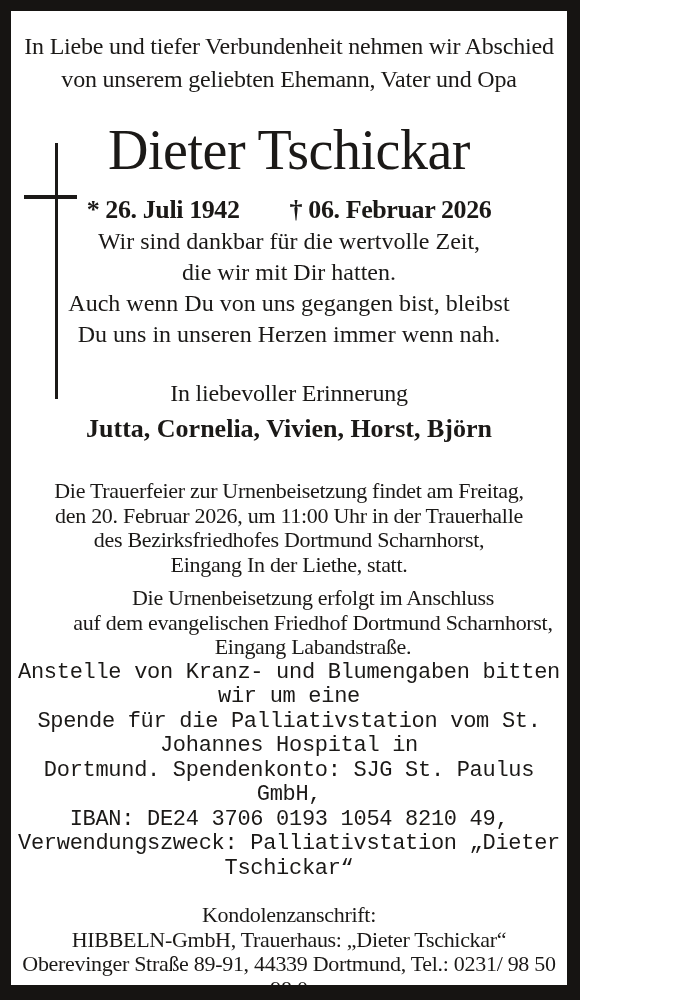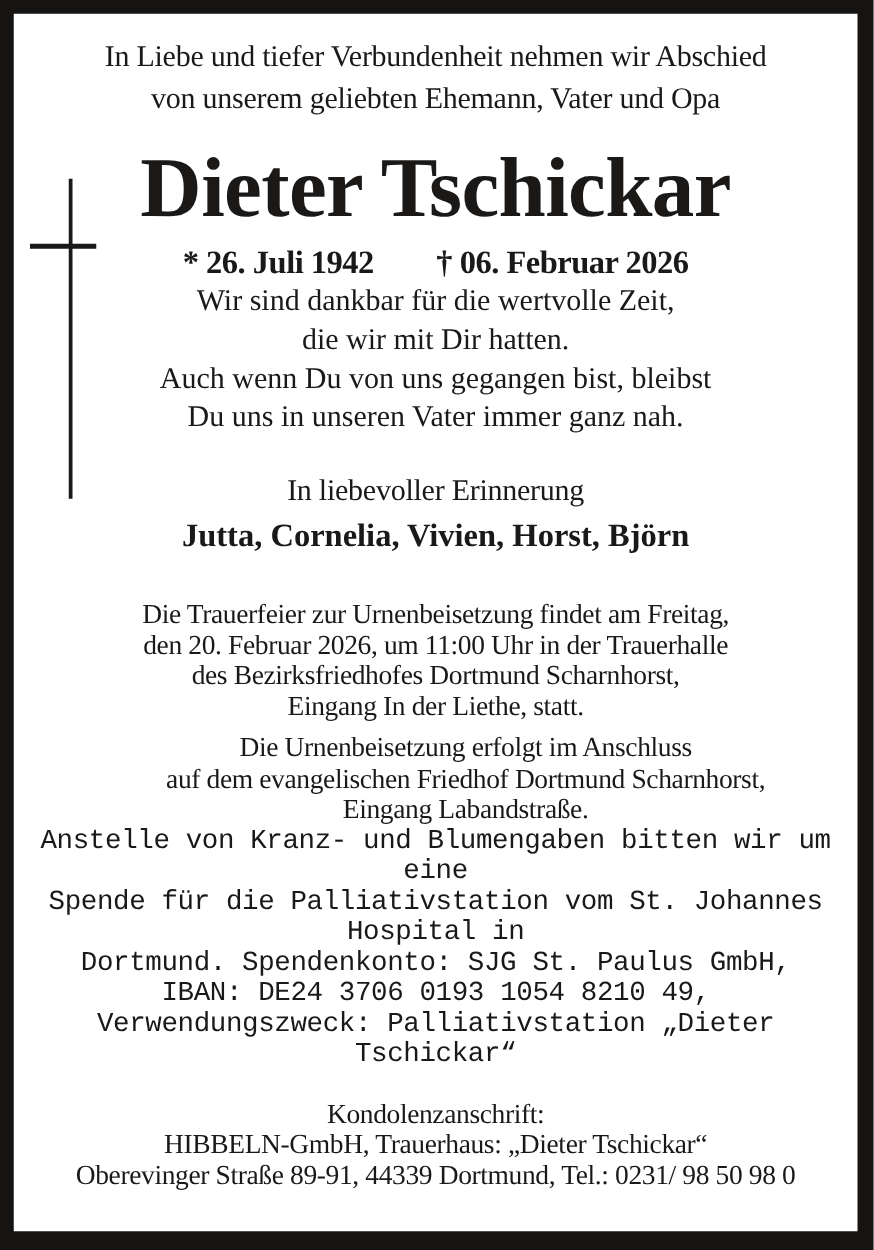--- a/index.html
+++ b/index.html
@@ -1,21 +1,21 @@
 <!DOCTYPE html>
 <html><head>
 <meta charset="utf-8">
 <style>
   html, body {
     margin: 0;
     padding: 0;
     background: #ffffff;
   }
   .page {
-    width: 699px;
+    width: 580px;
     height: 1000px;
     box-sizing: border-box;
     background: #161412;
     padding: 11px 13px 15px 11px;
     font-family: "Liberation Serif", "DejaVu Serif", serif;
     color: #1b1917;
   }
   .sheet {
     position: relative;
     width: 100%;
@@ -50,23 +50,23 @@
     height: 4px;
     background: #1b1917;
   }
   .intro {
     font-size: 24px;
     line-height: 33px;
     letter-spacing: -0.2px;
   }
   .name {
     margin: 23px 0 12px 0;
-    font-size: 68px;
+    font-size: 56px;
     line-height: 62px;
-    font-weight: bold;
+    font-weight: normal;
     letter-spacing: -0.5px;
   }
   .dates {
     margin-top: 13px;
     font-size: 26px;
     line-height: 32px;
     font-weight: bold;
     letter-spacing: -0.4px;
   }
   .dates .birth { margin-right: 25px; }
@@ -116,21 +116,21 @@
     <h1 class="name">Dieter Tschickar</h1>
 
     <div class="dates">
       <span class="birth">* 26. Juli 1942</span><span class="death">† 06. Februar 2026</span>
     </div>
 
     <div class="tribute">
       <div>Wir sind dankbar für die wertvolle Zeit,</div>
       <div>die wir mit Dir hatten.</div>
       <div>Auch wenn Du von uns gegangen bist, bleibst</div>
-      <div>Du uns in unseren Vater immer ganz nah.</div>
+      <div>Du uns in unseren Herzen immer wenn nah.</div>
     </div>
 
     <div class="remembrance">In liebevoller Erinnerung</div>
 
     <div class="family">Jutta, Cornelia, Vivien, Horst, Björn</div>
 
     <div class="narrow funeral">
       <div>Die Trauerfeier zur Urnenbeisetzung findet am Freitag,</div>
       <div>den 20. Februar 2026, um 11:00 Uhr in der Trauerhalle</div>
       <div>des Bezirksfriedhofes Dortmund Scharnhorst,</div>

